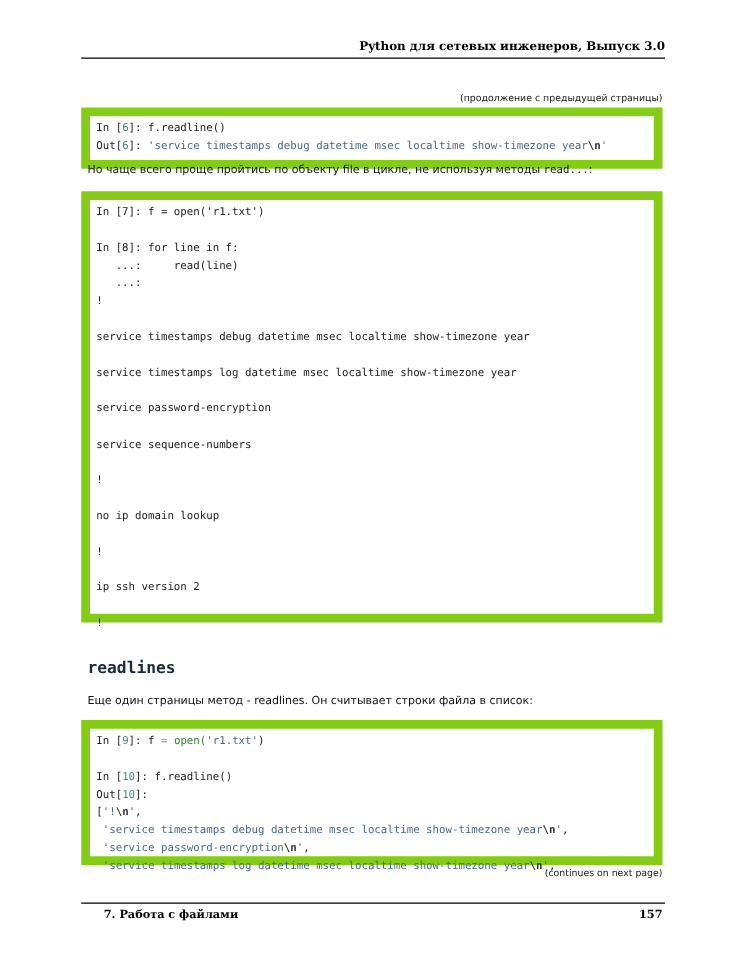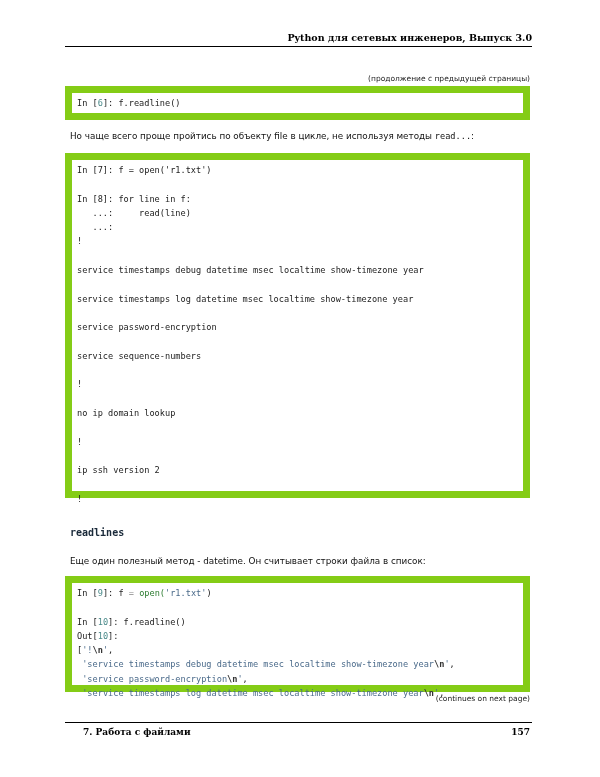--- a/index.html
+++ b/index.html
@@ -24,21 +24,21 @@
     .kw { color: #2e7d32; }
     .op { color: #888; }
     .esc { color: #333; font-weight: bold; }
     .para {
       position: absolute; left: 70px; width: 460px;
       font-family: "DejaVu Sans", sans-serif; font-size: 8.8px; color: #111;
     }
     .para code { font-family: "DejaVu Sans Mono", monospace; font-size: 8.6px; }
     .subhead {
       position: absolute; left: 70px; top: 527px;
-      font-family: "DejaVu Sans Mono", monospace; font-weight: bold; font-size: 10px; color: #1a2a3a;
+      font-family: "DejaVu Sans Mono", monospace; font-weight: bold; font-size: 13px; color: #1a2a3a;
     }
     .caption-bottom {
       position: absolute; left: 65px; top: 694px; width: 465px; text-align: right;
       font-family: "DejaVu Sans", sans-serif; font-size: 7.5px; color: #222;
     }
     .footer-rule { position: absolute; left: 65px; top: 722px; width: 467px; height: 1px; background: #000; }
     .footer-left {
       position: absolute; left: 83px; top: 727px;
       font-family: "DejaVu Serif", serif; font-weight: bold; font-size: 9px;
     }
@@ -50,20 +50,21 @@
 </head>
 <body>
 
 <div class="header">Python для сетевых инженеров, Выпуск 3.0</div>
 <div class="header-rule"></div>
 
 <div class="caption-top">(продолжение с предыдущей страницы)</div>
 
 <div class="codebox" style="top:86px;">
   <div class="codeline"><span>In [</span><span class="num">6</span><span>]: </span><span>f.readline()</span></div>
+  <div class="codeline"><span>Out[</span><span class="num">6</span><span>]: </span><span class="str">'service timestamps debug datetime msec localtime show-timezone year</span><span class="esc">\n</span><span class="str">'</span></div>
 </div>
 
 <div class="para" style="top:131px;"><span>Но чаще всего проще пройтись по объекту file в цикле, не используя методы </span><code>read...</code><span>:</span></div>
 
 <div class="codebox" style="top:153px; height:345px;" id="cb2">
     <div class="codeline">In [7]: f = open('r1.txt')</div>
     <div class="codeline"></div>
     <div class="codeline">In [8]: for line in f:</div>
     <div class="codeline">   ...:     read(line)</div>
     <div class="codeline">   ...:</div>
@@ -83,21 +84,21 @@
     <div class="codeline"></div>
     <div class="codeline">!</div>
     <div class="codeline"></div>
     <div class="codeline">ip ssh version 2</div>
     <div class="codeline"></div>
     <div class="codeline">!</div>
   </div>
 
 <div class="subhead">readlines</div>
 
-<div class="para" style="top:556px;">Еще один полезный метод - datetime. Он считывает строки файла в список:</div>
+<div class="para" style="top:556px;">Еще один страницы метод - readlines. Он считывает строки файла в список:</div>
 
 <div class="codebox" style="top:576px; height:116px;">
   <div class="codeline"><span>In [</span><span class="num">9</span><span>]: </span><span>f </span><span class="op">=</span><span class="kw"> open(</span><span class="str">'r1.txt'</span><span>)</span></div>
   <div class="codeline"></div>
   <div class="codeline"><span>In [</span><span class="num">10</span><span>]: </span><span>f.readline()</span></div>
   <div class="codeline"><span>Out[</span><span class="num">10</span><span>]:</span></div>
   <div class="codeline"><span>[</span><span class="str">'!</span><span class="esc">\n</span><span class="str">'</span><span>,</span></div>
   <div class="codeline"><span> </span><span class="str">'service timestamps debug datetime msec localtime show-timezone year</span><span class="esc">\n</span><span class="str">'</span><span>,</span></div>
   <div class="codeline"><span> </span><span class="str">'service password-encryption</span><span class="esc">\n</span><span class="str">'</span><span>,</span></div>
   <div class="codeline"><span> </span><span class="str">'service timestamps log datetime msec localtime show-timezone year</span><span class="esc">\n</span><span class="str">'</span><span>,</span></div>

